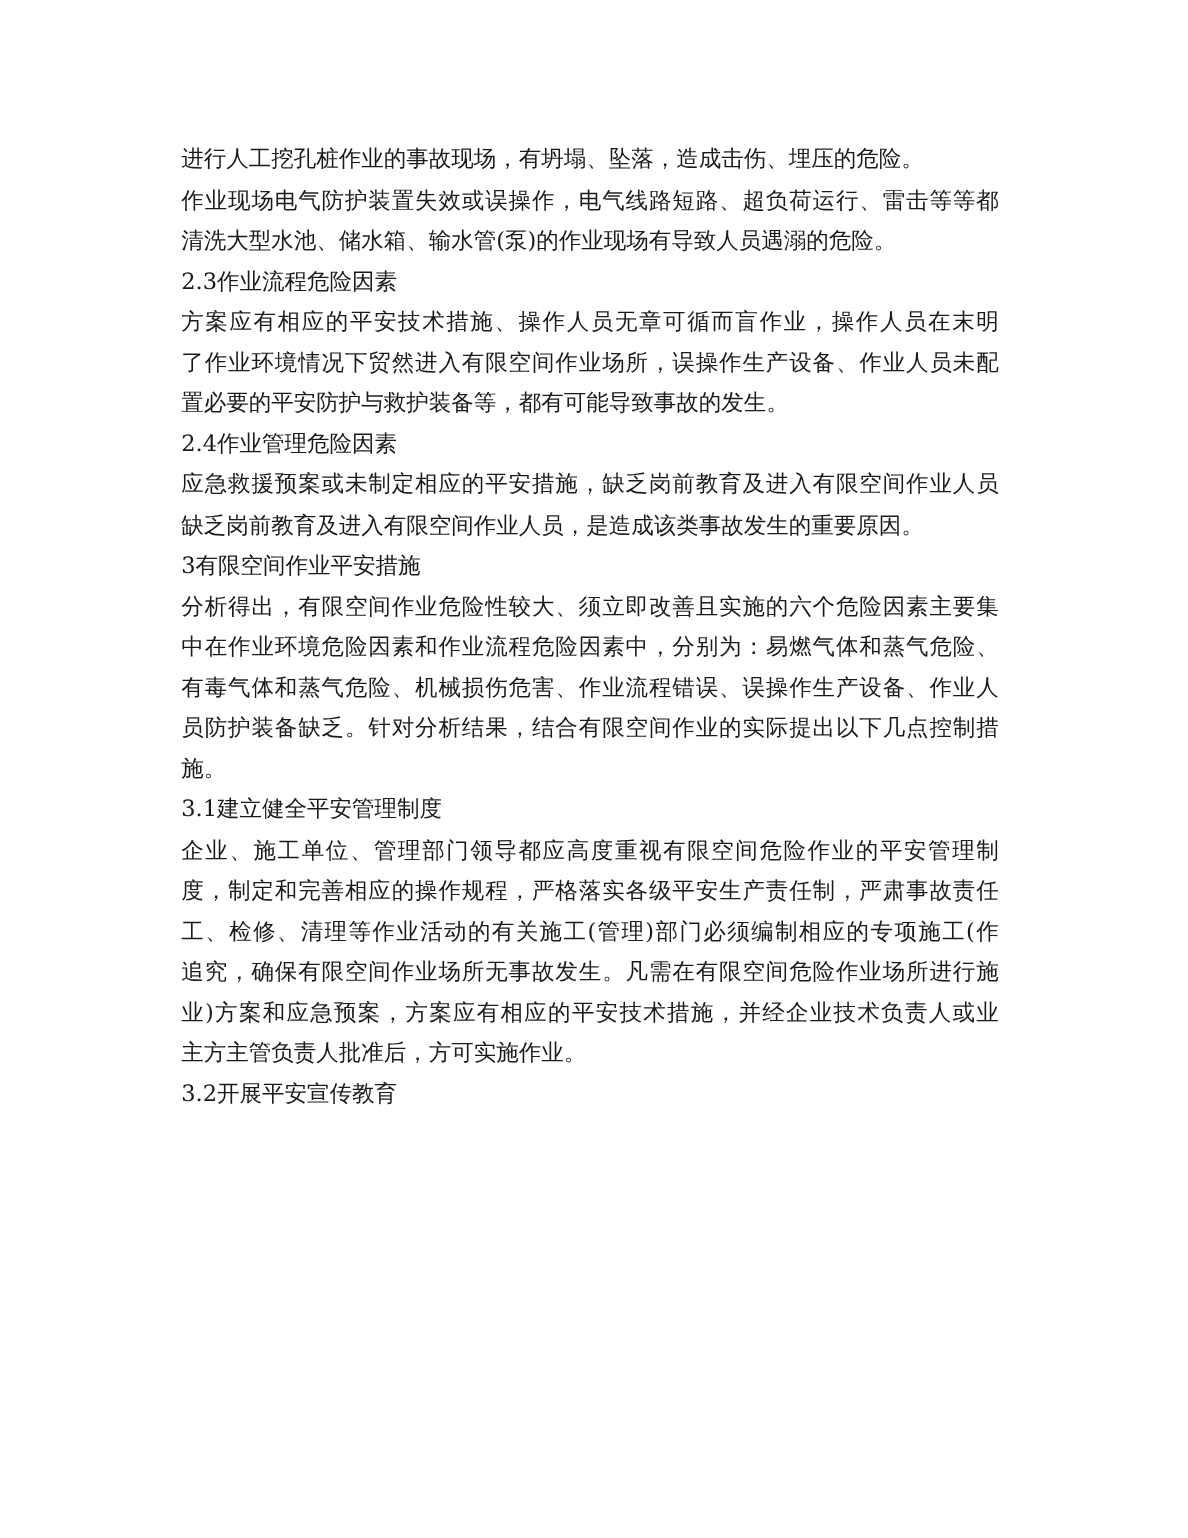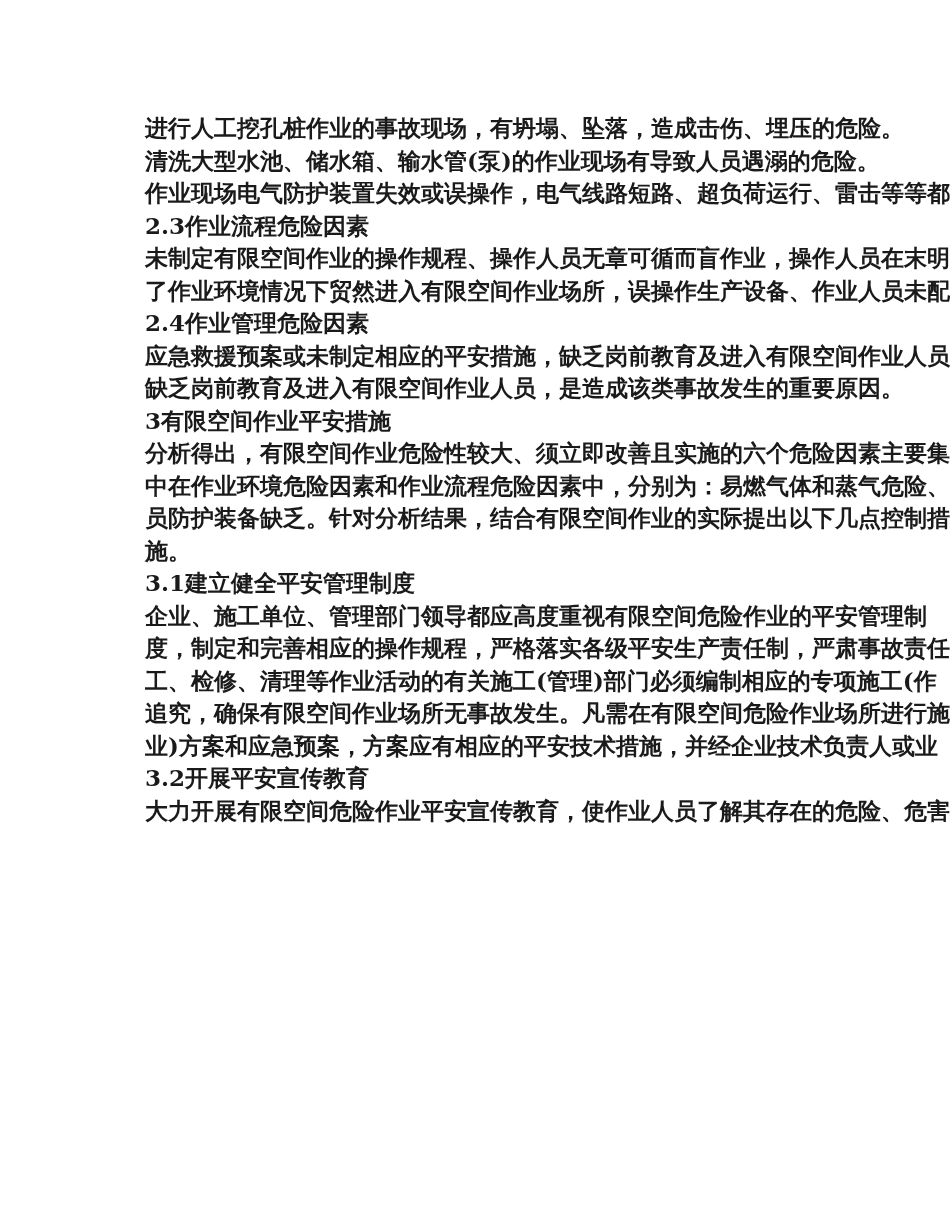--- a/index.html
+++ b/index.html
@@ -17,50 +17,51 @@
   }
   .page {
     position: absolute;
     left: 145px;
     top: 112px;
     width: 654px;
   }
   .line {
     height: 32.5px;
     line-height: 32.5px;
-    font-size: 23px;
+    font-size: 18px;
     white-space: nowrap;
     text-align: justify;
     text-align-last: justify;
     overflow: visible;
-    font-weight: bold;
   }
   .line.last {
     text-align-last: left;
   }
 </style>
 </head>
 <body>
 
 <div class="page">
   <div class="line last">进行人工挖孔桩作业的事故现场，有坍塌、坠落，造成击伤、埋压的危险。</div>
+  <div class="line">作业现场电气防护装置失效或误操作，电气线路短路、超负荷运行、雷击等等都</div>
   <div class="line last">清洗大型水池、储水箱、输水管(泵)的作业现场有导致人员遇溺的危险。</div>
-  <div class="line">作业现场电气防护装置失效或误操作，电气线路短路、超负荷运行、雷击等等都</div>
   <div class="line last">2.3作业流程危险因素</div>
-  <div class="line">未制定有限空间作业的操作规程、操作人员无章可循而盲作业，操作人员在末明</div>
+  <div class="line">方案应有相应的平安技术措施、操作人员无章可循而盲作业，操作人员在末明</div>
   <div class="line">了作业环境情况下贸然进入有限空间作业场所，误操作生产设备、作业人员未配</div>
+  <div class="line last">置必要的平安防护与救护装备等，都有可能导致事故的发生。</div>
   <div class="line last">2.4作业管理危险因素</div>
   <div class="line">应急救援预案或未制定相应的平安措施，缺乏岗前教育及进入有限空间作业人员</div>
   <div class="line last">缺乏岗前教育及进入有限空间作业人员，是造成该类事故发生的重要原因。</div>
   <div class="line last">3有限空间作业平安措施</div>
   <div class="line">分析得出，有限空间作业危险性较大、须立即改善且实施的六个危险因素主要集</div>
   <div class="line">中在作业环境危险因素和作业流程危险因素中，分别为：易燃气体和蒸气危险、</div>
+  <div class="line">有毒气体和蒸气危险、机械损伤危害、作业流程错误、误操作生产设备、作业人</div>
   <div class="line">员防护装备缺乏。针对分析结果，结合有限空间作业的实际提出以下几点控制措</div>
   <div class="line last">施。</div>
   <div class="line last">3.1建立健全平安管理制度</div>
   <div class="line">企业、施工单位、管理部门领导都应高度重视有限空间危险作业的平安管理制</div>
   <div class="line">度，制定和完善相应的操作规程，严格落实各级平安生产责任制，严肃事故责任</div>
   <div class="line">工、检修、清理等作业活动的有关施工(管理)部门必须编制相应的专项施工(作</div>
   <div class="line">追究，确保有限空间作业场所无事故发生。凡需在有限空间危险作业场所进行施</div>
   <div class="line">业)方案和应急预案，方案应有相应的平安技术措施，并经企业技术负责人或业</div>
+  <div class="line last">主方主管负责人批准后，方可实施作业。</div>
   <div class="line last">3.2开展平安宣传教育</div>
-  <div class="line">大力开展有限空间危险作业平安宣传教育，使作业人员了解其存在的危险、危害</div>
 </div>
 
 </body></html>

